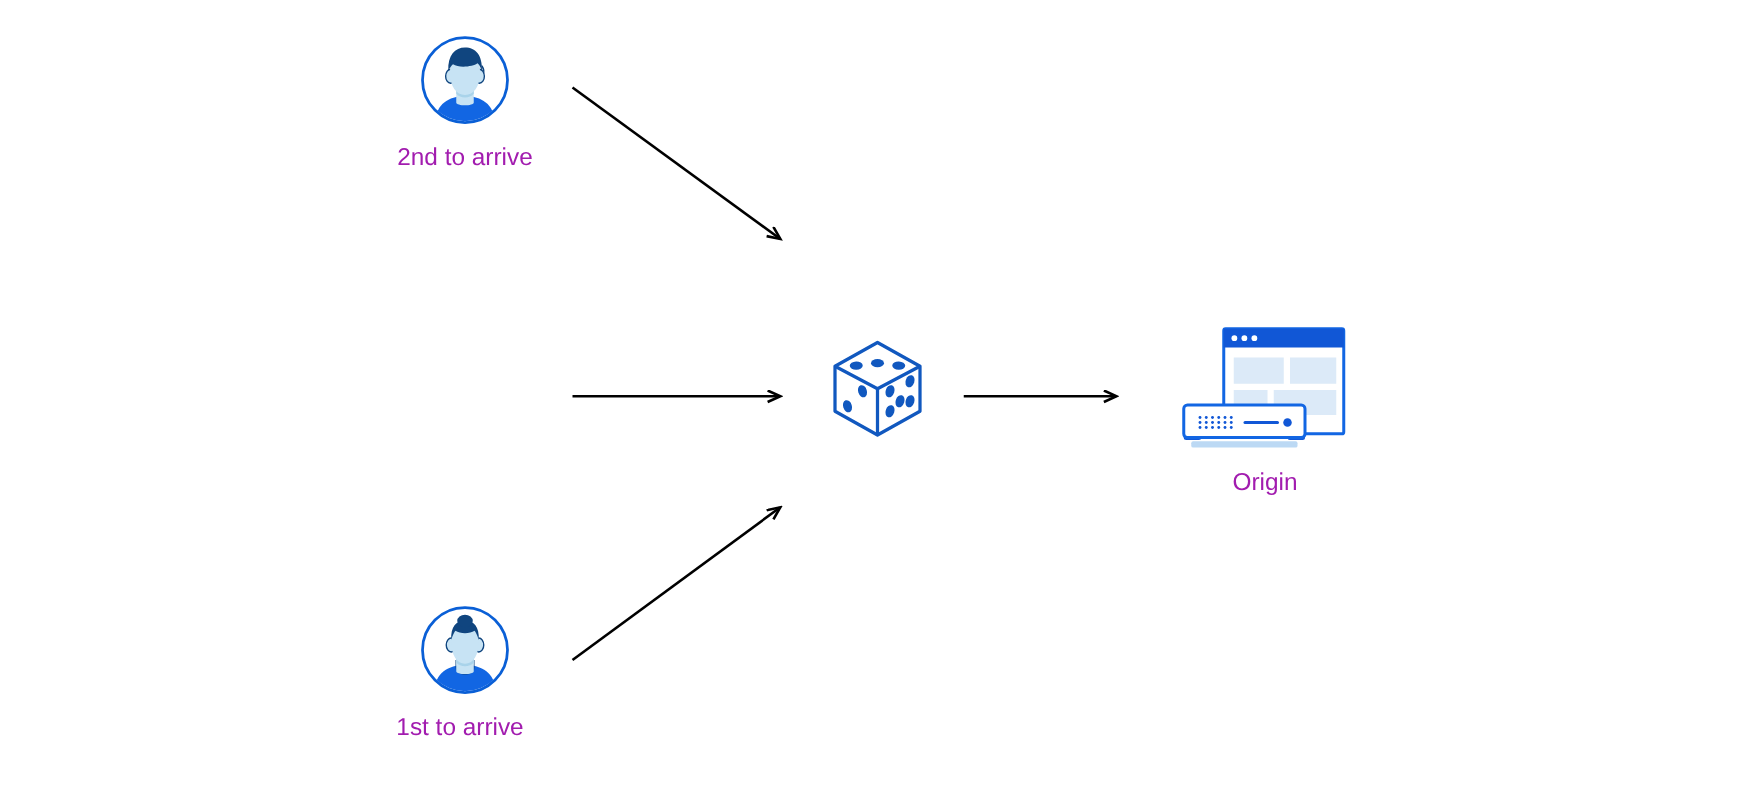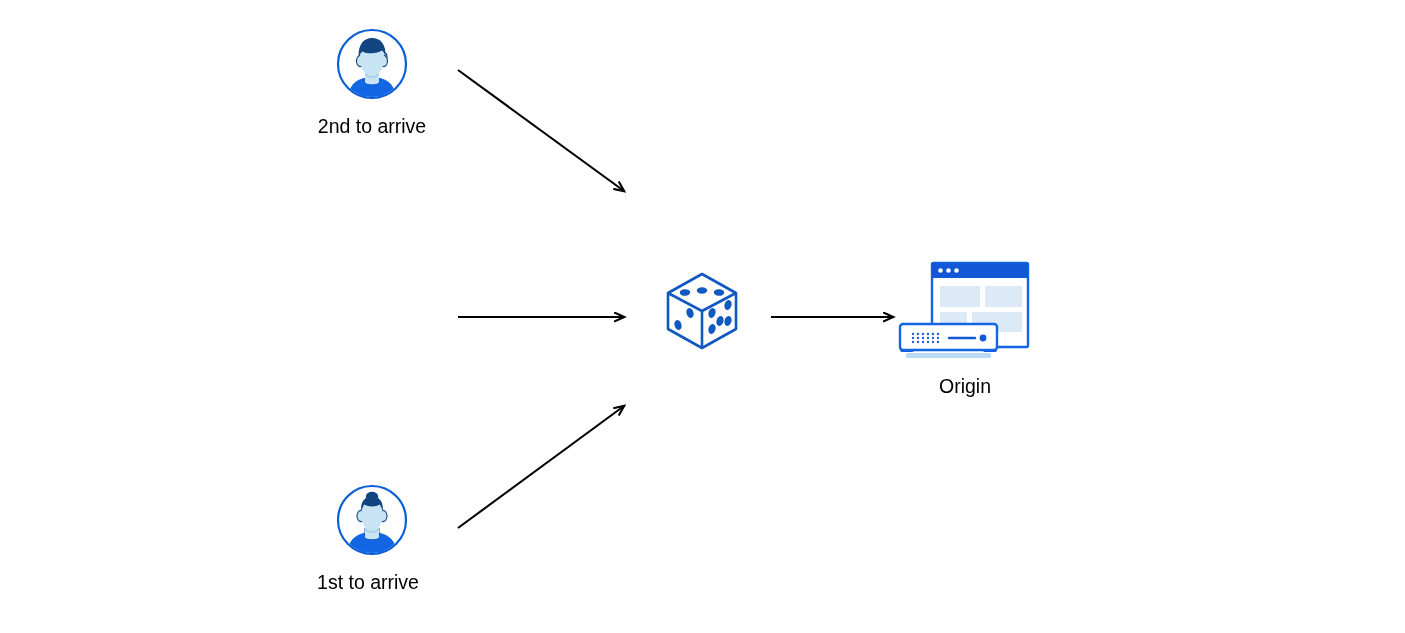--- a/index.html
+++ b/index.html
@@ -18,21 +18,21 @@
     height: 633px;
     background: #ffffff;
     overflow: hidden;
   }
   .node-label {
     position: absolute;
     width: 240px;
     text-align: center;
     font-size: 19.5px;
     line-height: 24px;
-    color: #000000;
+    color: #a21caf;
     font-family: "Liberation Sans", sans-serif;
     white-space: nowrap;
   }
   .arrow-layer {
     position: absolute;
     left: 0;
     top: 0;
     width: 1405px;
     height: 633px;
     pointer-events: none;
@@ -126,21 +126,21 @@
       <g fill="#1158bf">
         <ellipse cx="48" cy="42" rx="3.5" ry="5" transform="rotate(18 48 42)"></ellipse>
         <ellipse cx="64" cy="34" rx="3.5" ry="5" transform="rotate(18 64 34)"></ellipse>
         <ellipse cx="56" cy="50" rx="3.5" ry="5" transform="rotate(18 56 50)"></ellipse>
         <ellipse cx="48" cy="58" rx="3.5" ry="5" transform="rotate(18 48 58)"></ellipse>
         <ellipse cx="64" cy="50" rx="3.5" ry="5" transform="rotate(18 64 50)"></ellipse>
       </g>
     </svg>
   </div>
 
-  <div class="origin-wrap" style="left:895px; top:258px;">
+  <div class="origin-wrap" style="left:942px; top:258px;">
     <svg width="140" height="102" viewBox="0 0 140 102" xmlns="http://www.w3.org/2000/svg">
 
       <g>
         <rect x="37" y="5" width="96" height="84" rx="1.5" fill="#ffffff" stroke="#1266e3" stroke-width="2.4"></rect>
         <rect x="37" y="5" width="96" height="15" fill="#1157d6"></rect>
         <circle cx="45.5" cy="12.5" r="2.3" fill="#ffffff"></circle>
         <circle cx="53.5" cy="12.5" r="2.3" fill="#ffffff"></circle>
         <circle cx="61.5" cy="12.5" r="2.3" fill="#ffffff"></circle>
 
         <rect x="45" y="28" width="40" height="21" fill="#dceaf8"></rect>

